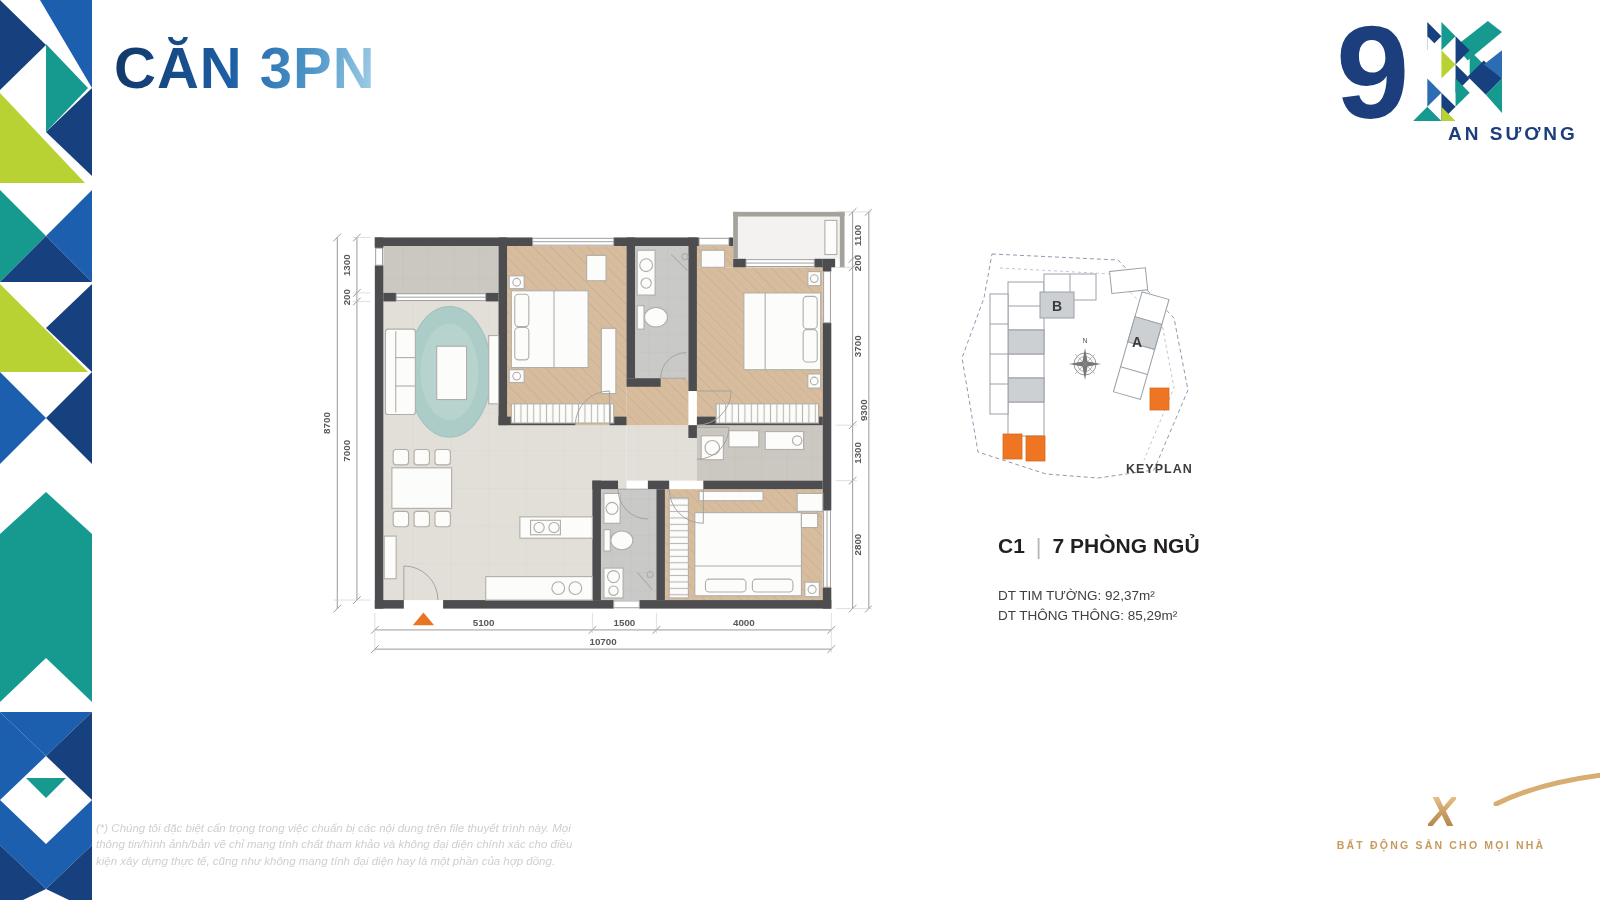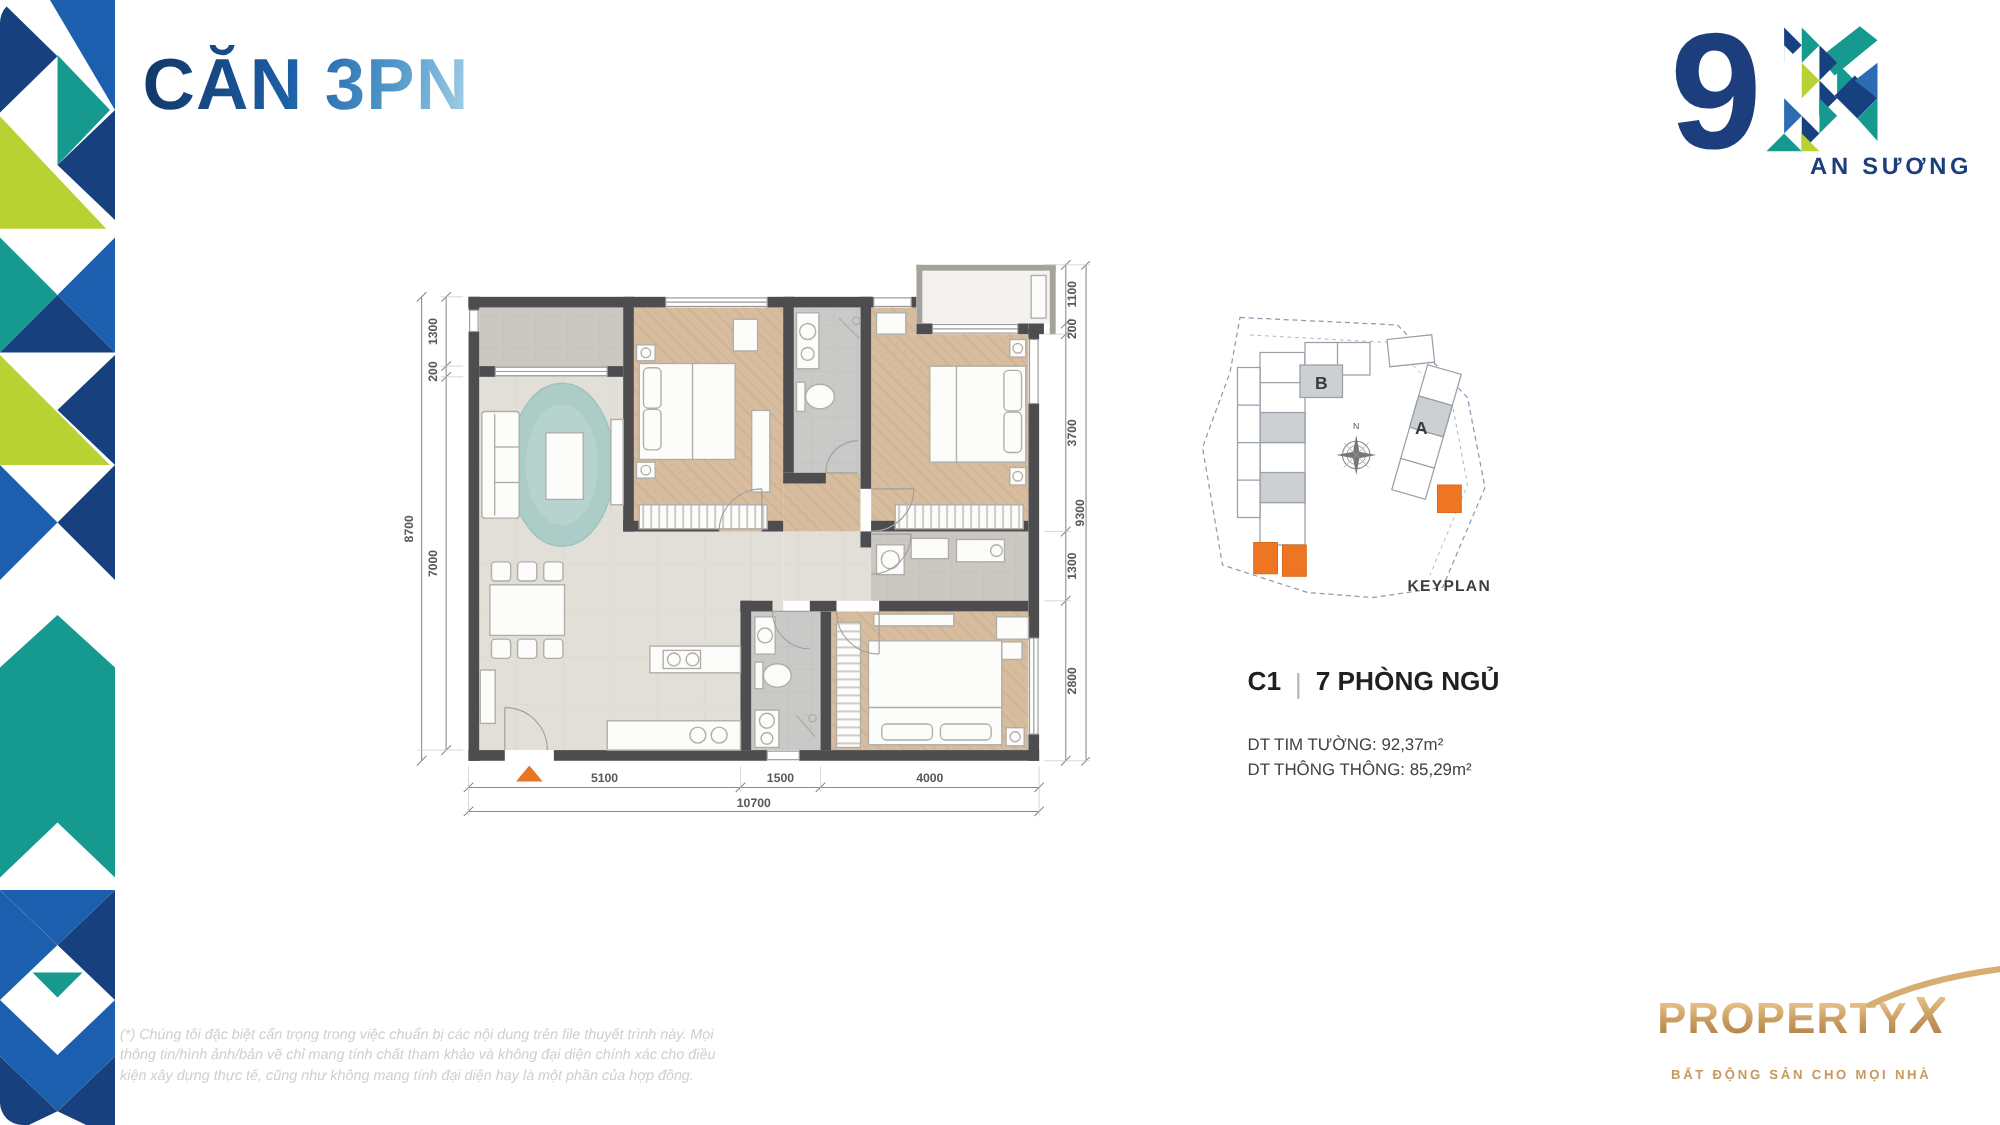--- a/index.html
+++ b/index.html
@@ -1,16 +1,16 @@
 <!DOCTYPE html>
 <html><head>
 <meta charset="utf-8">
 <style>
   html,body{margin:0;padding:0;background:#fff;font-family:"Liberation Sans",sans-serif;}
-  #page{position:relative;width:1600px;height:900px;background:#fff;overflow:hidden;border-radius:18px;}
+  #page{position:relative;width:1600px;height:900px;background:#fff;overflow:hidden;}
   
   #mosaic{position:absolute;left:0;top:0;}
   
   #title{position:absolute;left:114px;top:34px;font-size:58px;font-weight:bold;letter-spacing:1px;
     background:linear-gradient(100deg,#123a6c 5%,#1d5fa6 45%,#4f97c8 75%,#a6d2ea 100%);
     -webkit-background-clip:text;background-clip:text;color:transparent;}
   
   #logo9x{position:absolute;left:1336px;top:12px;width:210px;color:#1c3e7d;}
   #logo9x .row{display:flex;align-items:flex-start;}
   #logo9x .nine{font-size:132px;font-weight:bold;line-height:0.92;letter-spacing:-4px;}
@@ -31,21 +31,21 @@
   
   #brand{position:absolute;left:1286px;top:788px;width:310px;text-align:center;}
   #brand .row{display:flex;justify-content:center;align-items:baseline;position:relative;}
   #brand .nm{font-size:35px;font-weight:bold;letter-spacing:1px;
     background:linear-gradient(180deg,#ecc98f 10%,#c79a5f 55%,#a97b42 95%);
     -webkit-background-clip:text;background-clip:text;color:transparent;}
   #brand .bx{font-size:42px;font-weight:bold;font-style:italic;margin-left:2px;
     background:linear-gradient(180deg,#ecc98f 10%,#c79a5f 55%,#a97b42 95%);
     -webkit-background-clip:text;background-clip:text;color:transparent;}
   #brand .swoosh{position:absolute;right:-16px;top:-16px;}
-  #brand .tg{font-size:10.5px;font-weight:bold;letter-spacing:2.2px;color:#c79a5f;margin-top:18px;white-space:nowrap;}
+  #brand .tg{font-size:10.5px;font-weight:bold;letter-spacing:2.2px;color:#c79a5f;margin-top:3px;white-space:nowrap;}
   text{font-family:"Liberation Sans",sans-serif;}
 </style>
 </head>
 <body>
 
 <div id="page">
 
   <svg id="mosaic" width="92" height="900" viewBox="0 0 92 900">
     <polygon points="0,0 46,45 0,90" fill="#16417e"></polygon>
     <polygon points="40,0 92,0 92,88" fill="#1c5fae"></polygon>
@@ -404,21 +404,20 @@
     <div class="area">
       <div>DT TIM TƯỜNG: 92,37m²</div>
       <div>DT THÔNG THÔNG: 85,29m²</div>
     </div>
   </div>
 
   <div id="disclaimer">(*) Chúng tôi đặc biệt cẩn trọng trong việc chuẩn bị các nội dung trên file thuyết trình này. Mọi thông tin/hình ảnh/bản vẽ chỉ mang tính chất tham khảo và không đại diện chính xác cho điều kiện xây dựng thực tế, cũng như không mang tính đại diện hay là một phần của hợp đồng.</div>
 
   <div id="brand">
     <div class="row">
-      <span class="nm">PROPERTY</span>
       <span class="bx">X</span>
       <svg class="swoosh" width="120" height="34" viewBox="0 0 120 34">
         <path d="M4 32 Q 48 10 118 2" fill="none" stroke="#d8ad72" stroke-width="5" stroke-linecap="round"></path>
       </svg>
     </div>
     <div class="tg">BẤT ĐỘNG SẢN CHO MỌI NHÀ</div>
   </div>
 
 </div>
 

